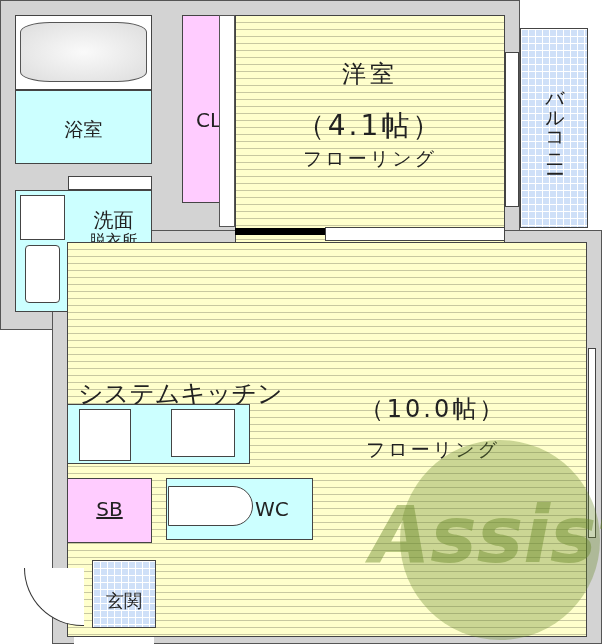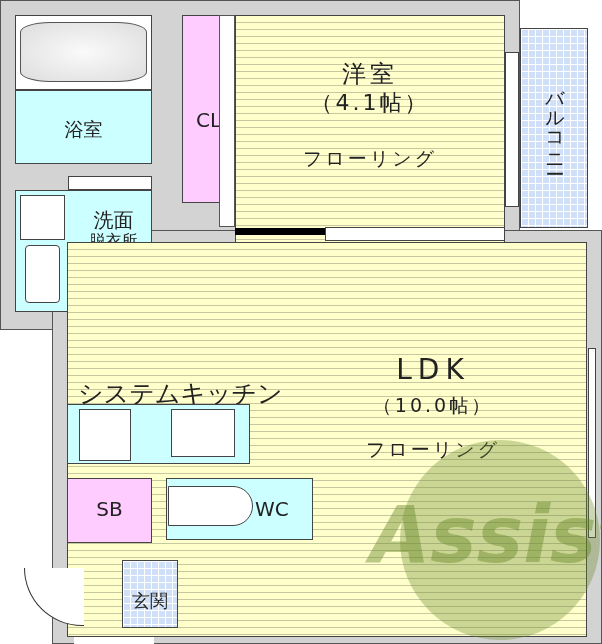--- a/index.html
+++ b/index.html
@@ -30,60 +30,59 @@
   </div>
   <div class="abs white" style="left:68px;top:176px;width:84px;height:14px;"></div>
 
   <div class="abs pink" style="left:166px;top:15px;width:53px;height:188px;margin-left:16px;">
     <span class="lbl" style="left:0;right:0;top:92px;font-size:20px;">CL</span>
   </div>
   <div class="abs white" style="left:219px;top:15px;width:16px;height:212px;border-color:#555;"></div>
 
   <div class="abs floor" style="left:235px;top:15px;width:270px;height:242px;">
     <span class="lbl" style="left:0;right:0;top:42px;font-size:24px;letter-spacing:4px;">洋室</span>
-    <span class="lbl" style="left:0;right:0;top:72px;font-size:22px;letter-spacing:3px;">（4.1帖）</span>
+    <span class="lbl" style="left:0;right:0;top:91px;font-size:28px;letter-spacing:3px;">（4.1帖）</span>
     <span class="lbl" style="left:0;right:0;top:130px;font-size:19px;letter-spacing:3px;">フローリング</span>
   </div>
   <div class="abs white" style="left:505px;top:52px;width:14px;height:155px;"></div>
   <div class="abs" style="left:235px;top:228px;width:90px;height:7px;background:#000;"></div>
   <div class="abs white" style="left:325px;top:227px;width:180px;height:14px;"></div>
 
   <div class="abs tile" style="left:520px;top:28px;width:68px;height:200px;">
     <span class="lbl" style="left:22px;top:48px;font-size:19px;writing-mode:vertical-rl;">バルコニー</span>
   </div>
 
   <div class="abs wet" style="left:15px;top:190px;width:137px;height:122px;">
     <span class="lbl" style="left:60px;right:0;top:16px;font-size:20px;">洗面</span>
     <span class="lbl" style="left:60px;right:0;top:40px;font-size:16px;">脱衣所</span>
   </div>
   <div class="abs white" style="left:20px;top:195px;width:45px;height:45px;"></div>
   <div class="abs white" style="left:25px;top:245px;width:35px;height:58px;border-radius:4px;"></div>
 
   <div class="abs floor" style="left:67px;top:242px;width:520px;height:395px;">
-    <span class="lbl" style="left:270px;width:190px;top:110px;font-size:28px;letter-spacing:6px;">LDK</span>
-    <span class="lbl" style="left:270px;width:190px;top:150px;font-size:19px;letter-spacing:3px;">（10.0帖）</span>
+    <span class="lbl" style="left:270px;width:190px;top:150px;font-size:24px;letter-spacing:3px;">（10.0帖）</span>
     <span class="lbl" style="left:270px;width:190px;top:194px;font-size:19px;letter-spacing:3px;">フローリング</span>
     <span class="lbl" style="left:10px;top:134px;font-size:25px;">システムキッチン</span>
   </div>
   <div class="abs white" style="left:588px;top:348px;width:8px;height:190px;"></div>
 
   <div class="abs wet" style="left:67px;top:404px;width:183px;height:60px;"></div>
   <div class="abs white" style="left:79px;top:409px;width:52px;height:52px;"></div>
   <div class="abs white" style="left:171px;top:409px;width:64px;height:48px;background:#fff;"></div>
 
   <div class="abs pink" style="left:67px;top:478px;width:85px;height:65px;">
-    <span class="lbl" style="left:0;right:0;top:18px;font-size:20px;">SB</span>
+    <span class="lbl" style="left:0;right:0;top:18px;font-size:20px;text-decoration:underline;">SB</span>
   </div>
 
   <div class="abs wet" style="left:166px;top:478px;width:147px;height:62px;">
     <span class="lbl" style="left:88px;top:18px;font-size:20px;text-align:center;">WC</span>
   </div>
   <div class="abs white" style="left:168px;top:486px;width:85px;height:40px;border-radius:0 20px 20px 0;"></div>
 
-  <div class="abs tile" style="left:92px;top:560px;width:56px;height:68px;margin-left:30px;">
+  <div class="abs tile" style="left:92px;top:560px;width:64px;height:68px;">
     <span class="lbl" style="left:0;right:0;top:28px;font-size:18px;">玄関</span>
   </div>
   <div class="door" style="left:24px;top:568px;width:60px;height:58px;border-radius:0 0 0 60px;border-top:none;border-right:none;background:#fff;"></div>
 
   <div class="abs" style="left:370px;top:440px;width:220px;height:200px;">
     <div class="abs" style="left:30px;top:0;width:200px;height:200px;border-radius:50%;background:rgba(107,138,42,0.35);"></div>
     <span class="lbl" style="left:0;top:50px;font-size:78px;font-weight:bold;font-style:italic;color:rgba(107,138,42,0.45);">Assist</span>
   </div>
 
 </div>

